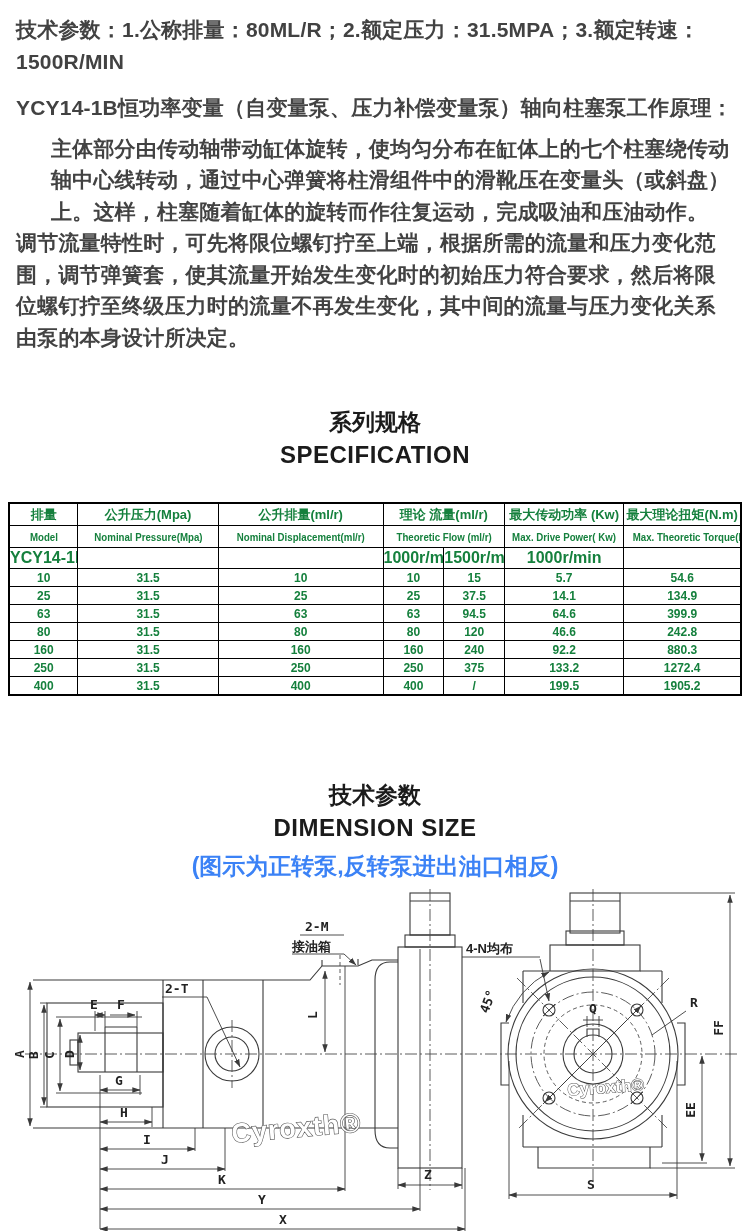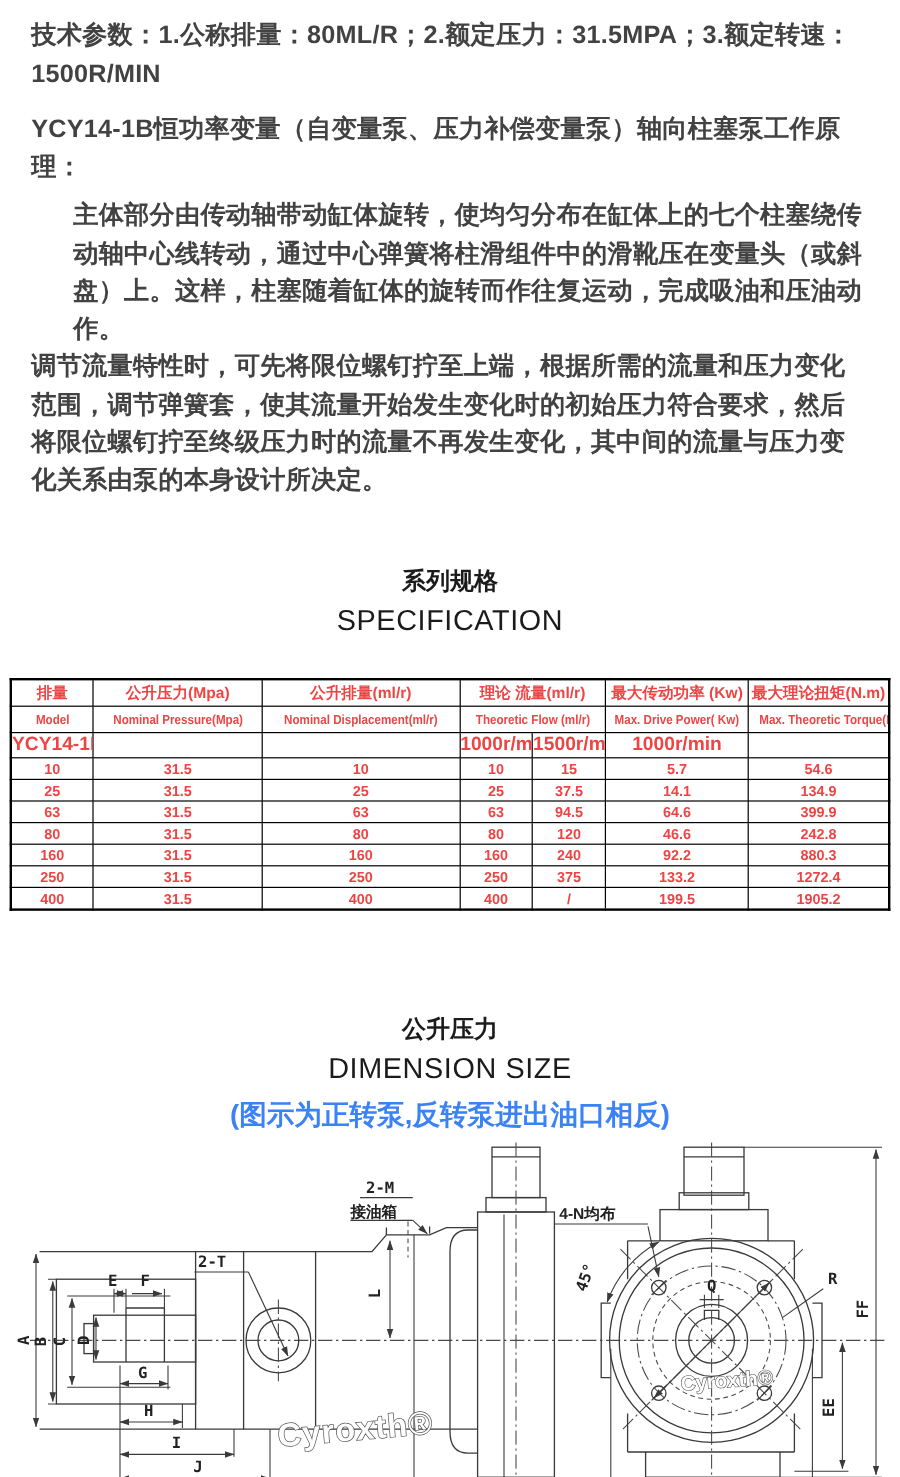--- a/index.html
+++ b/index.html
@@ -1,29 +1,29 @@
 <!DOCTYPE html>
 <html><head>
 <meta charset="utf-8">
 <style>
   html,body{margin:0;padding:0;}
   body{width:750px;height:1231px;background:#ffffff;overflow:hidden;
        font-family:"Liberation Sans",sans-serif;color:#424242;}
-  .para{padding:0 26px;font-size:21px;line-height:31.5px;font-weight:bold;letter-spacing:.2px;}
+  .para{padding:0 16px;font-size:21px;line-height:31.5px;font-weight:bold;letter-spacing:.2px;}
   .tech{margin-top:14px;}
   .ptitle{margin-top:15px;}
   .p1{margin-top:9px;margin-left:35px;}
   .p2{}
   .sec-head{text-align:center;}
   .spec-head{margin-top:52px;}
   .dim-head{margin-top:82px;}
-  .h-zh{font-size:20px;font-weight:bold;color:#1b1b1b;line-height:35px;}
-  .h-en{font-size:24px;font-weight:normal;color:#1b1b1b;line-height:30px;letter-spacing:.5px;}
+  .h-zh{font-size:23px;font-weight:bold;color:#1b1b1b;line-height:35px;}
+  .h-en{font-size:24px;font-weight:bold;color:#1b1b1b;line-height:30px;letter-spacing:.5px;}
   .dim-note{font-size:23px;font-weight:bold;color:#3b82f6;text-align:center;margin-top:11px;line-height:24px;}
-  table.spec{width:734px;margin:32px auto 0;border-collapse:collapse;table-layout:fixed;color:#ef4444;border:2px solid #000;}
+  table.spec{width:734px;margin:32px auto 0;border-collapse:collapse;table-layout:fixed;color:#15803d;border:2px solid #000;}
   table.spec th,table.spec td{border:1.5px solid #000;text-align:center;vertical-align:middle;
        padding:0;overflow:hidden;white-space:nowrap;font-weight:bold;}
   tr.r-zh th{height:21px;font-size:13px;}
   tr.r-en th{height:21px;font-size:11px;}
   tr.r-sub th{height:20px;font-size:16px;}
   table.spec td{height:17px;font-size:12px;}
   .cond{display:inline-block;transform:scaleX(.88);transform-origin:center;}
   .drawing-wrap{margin-top:7px;}
   
   .ln{stroke:#3a3a3a;stroke-width:1.1;fill:none;}
@@ -150,21 +150,21 @@
         <td>400</td>
         <td>400</td>
         <td>/</td>
         <td>199.5</td>
         <td>1905.2</td>
       </tr>
     </tbody>
 </table>
 
 <div class="sec-head dim-head">
-  <div class="h-zh">公升压力</div>
+  <div class="h-zh">技术参数</div>
   <div class="h-en">DIMENSION SIZE</div>
 </div>
 <div class="dim-note">(图示为正转泵,反转泵进出油口相反)</div>
 
 <div class="drawing-wrap">
 <svg width="750" height="351" viewBox="0 0 750 351">
   <defs>
     <marker id="arr" viewBox="0 0 10 10" refX="9.5" refY="5" markerWidth="9" markerHeight="9" orient="auto-start-reverse">
       <path d="M0,1.6 L10,5 L0,8.4 z" fill="#3a3a3a"></path>
     </marker>

